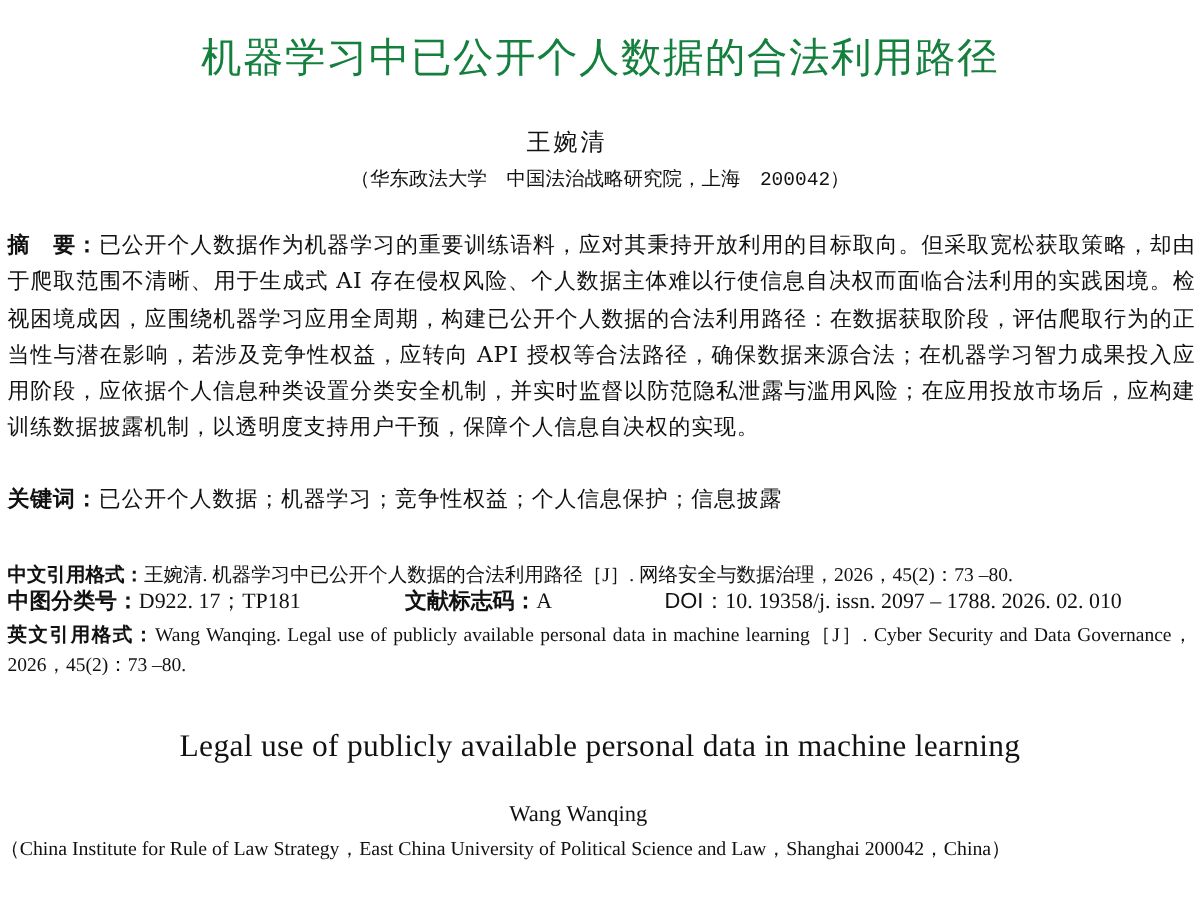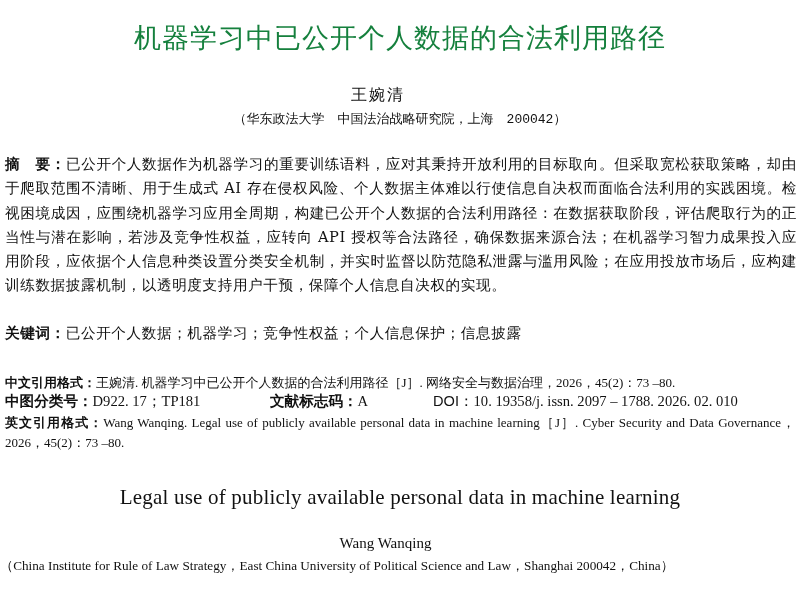--- a/index.html
+++ b/index.html
@@ -74,21 +74,21 @@
     <span class="label">关键词：</span><span>已公开个人数据；机器学习；竞争性权益；个人信息保护；信息披露</span>
   </div>
 
   <div class="cls">
     <span class="block" style="left:0;">
       <span class="label" style="font-family:'DejaVu Sans',sans-serif;font-weight:bold;">中图分类号：</span><span>D922. 17；TP181</span>
     </span>
     <span class="block" style="left:265px;">
       <span class="label" style="font-family:'DejaVu Sans',sans-serif;font-weight:bold;">文献标志码：</span><span>A</span>
     </span>
-    <span class="block" style="left:428px;">
+    <span class="block" style="left:438px;">
       <span class="doi-label">DOI：</span><span>10. 19358/j. issn. 2097 – 1788. 2026. 02. 010</span>
     </span>
   </div>
 
   <div class="cite">
     <span class="label">中文引用格式：</span><span>王婉清. 机器学习中已公开个人数据的合法利用路径［J］. 网络安全与数据治理，2026，45(2)：73 –80.</span>
   </div>
 
   <div class="cite cite-en">
     <span class="label">英文引用格式：</span><span>Wang Wanqing. Legal use of publicly available personal data in machine learning［J］. Cyber Security and Data Governance，2026，45(2)：73 –80.</span>

